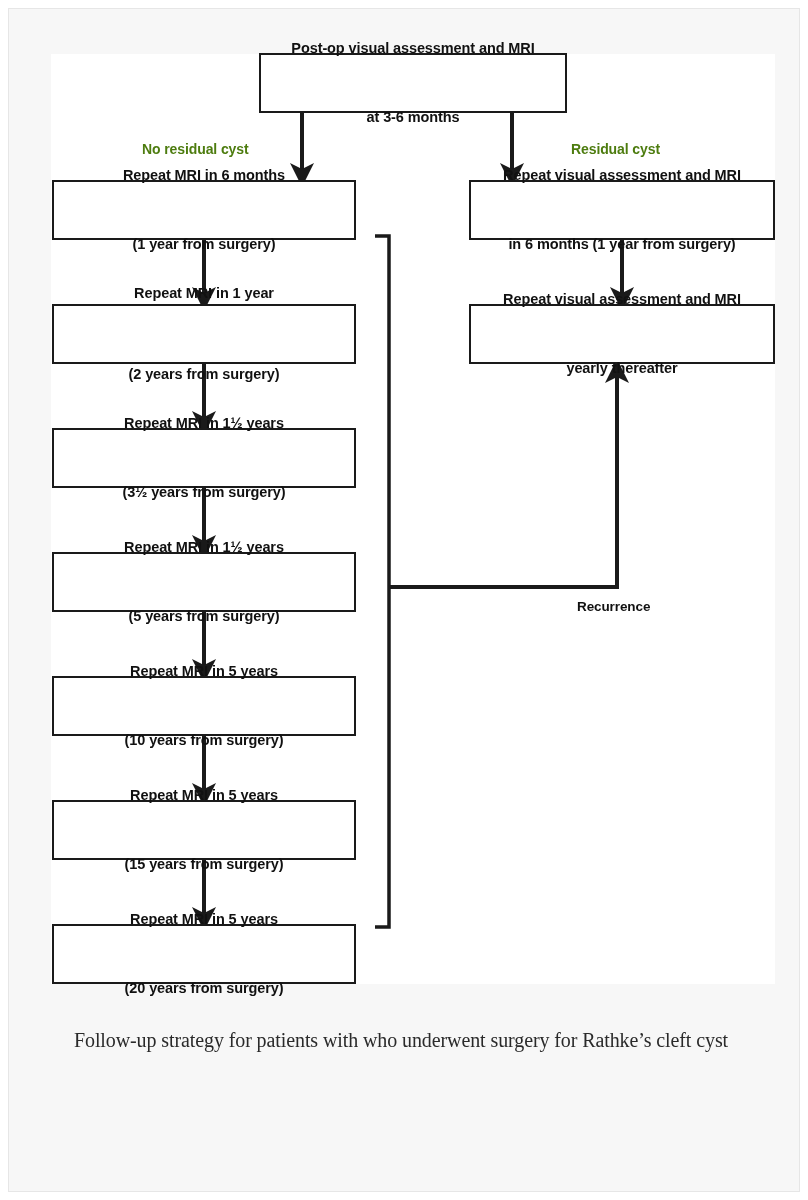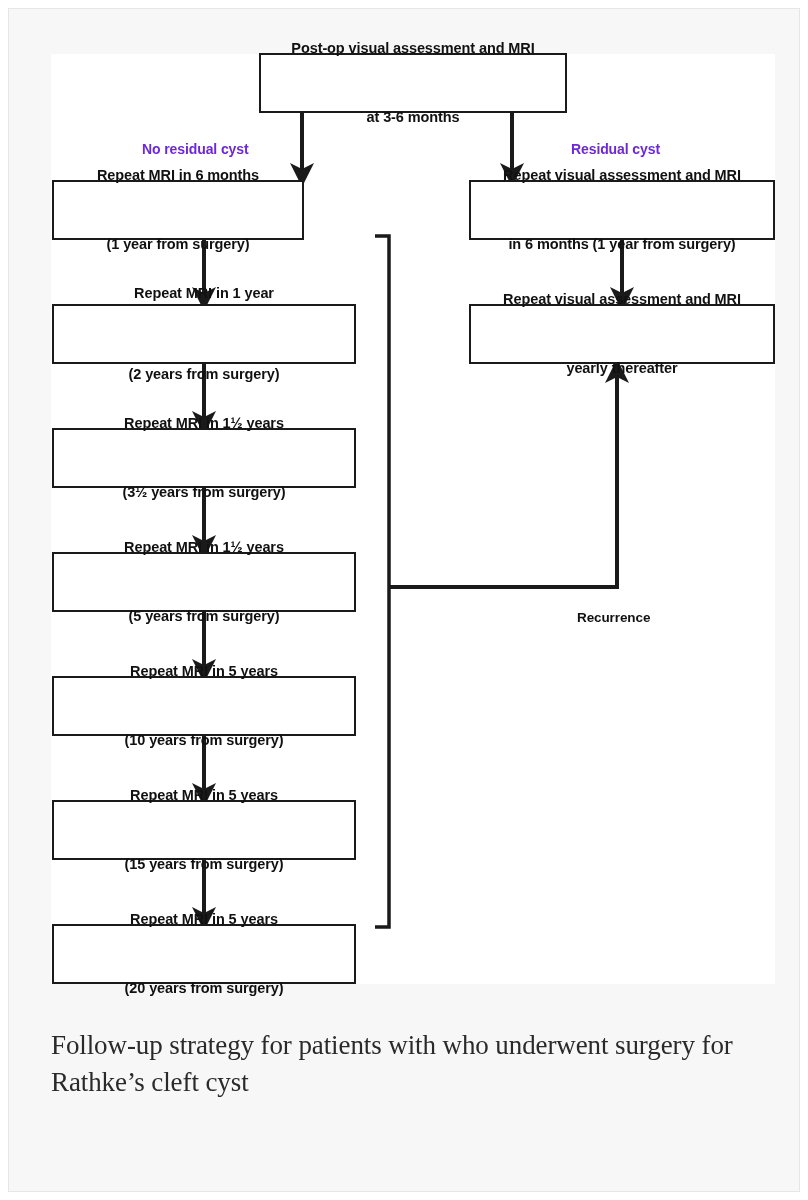--- a/index.html
+++ b/index.html
@@ -63,21 +63,21 @@
     line-height: 1.48;
     letter-spacing: -0.1px;
   }
   .node .l2 { display: block; margin-top: 48px; }
 
   
   .branch-label {
     position: absolute;
     font-size: 14px;
     font-weight: 700;
-    color: #6d28d9;
+    color: #4d7c0f;
     white-space: nowrap;
     letter-spacing: -0.1px;
   }
 
   .recurrence-label {
     position: absolute;
     font-size: 13.5px;
     font-weight: 700;
     color: #111111;
     white-space: nowrap;
@@ -104,25 +104,26 @@
   .caption-label {
     font-family: "Liberation Sans", sans-serif;
     font-size: 22px;
     font-weight: 700;
     color: #222222;
     letter-spacing: -0.2px;
     margin-bottom: 12px;
   }
   .caption-text {
     font-family: "Liberation Serif", serif;
-    font-size: 27px;
+    font-size: 20px;
     font-weight: 400;
     color: #2a2a2a;
     line-height: 1.38;
     letter-spacing: -0.1px;
+    text-align: center;
   }
 </style>
 </head>
 <body>
 
 <div class="card">
 
   <div class="figure-canvas"></div>
 
   <div class="flow">
@@ -159,21 +160,21 @@
     </svg>
 
     <div class="node" style="left:250px; top:44px; width:308px; height:60px;">
       <span class="l1">Post-op visual assessment and MRI</span>
       <span class="l2">at 3-6 months</span>
     </div>
 
     <div class="branch-label" style="left:133px; top:132px;">No residual cyst</div>
     <div class="branch-label" style="left:562px; top:132px;">Residual cyst</div>
 
-    <div class="node" style="left:43px; top:171px; width:252px; height:60px;">
+    <div class="node" style="left:43px; top:171px; width:304px; height:60px;">
       <span>Repeat MRI in 6 months</span>
       <span class="l2">(1 year from surgery)</span>
     </div>
     <div class="node" style="left:43px; top:295px; width:304px; height:60px;gap:11px;">
       <span>Repeat MRI in 1 year</span>
       <span class="l2">(2 years from surgery)</span>
     </div>
     <div class="node" style="left:43px; top:419px; width:304px; height:60px;">
       <span>Repeat MRI in 1½ years</span>
       <span class="l2">(3½ years from surgery)</span>
@@ -197,21 +198,21 @@
 
     <div class="node" style="left:460px; top:171px; width:306px; height:60px;">
       <span>Repeat visual assessment and MRI</span>
       <span class="l2">in 6 months (1 year from surgery)</span>
     </div>
     <div class="node" style="left:460px; top:295px; width:306px; height:60px;">
       <span>Repeat visual assessment and MRI</span>
       <span class="l2">yearly thereafter</span>
     </div>
 
-    <div class="recurrence-label" style="left:568px; top:590px;margin-top:11px;">Recurrence</div>
+    <div class="recurrence-label" style="left:568px; top:590px;">Recurrence</div>
 
   </div>
 
   <div class="caption">
     <div class="caption-text">Follow-up strategy for patients with who underwent surgery for Rathke’s cleft cyst</div>
   </div>
 
 </div>
 
 </body></html>

